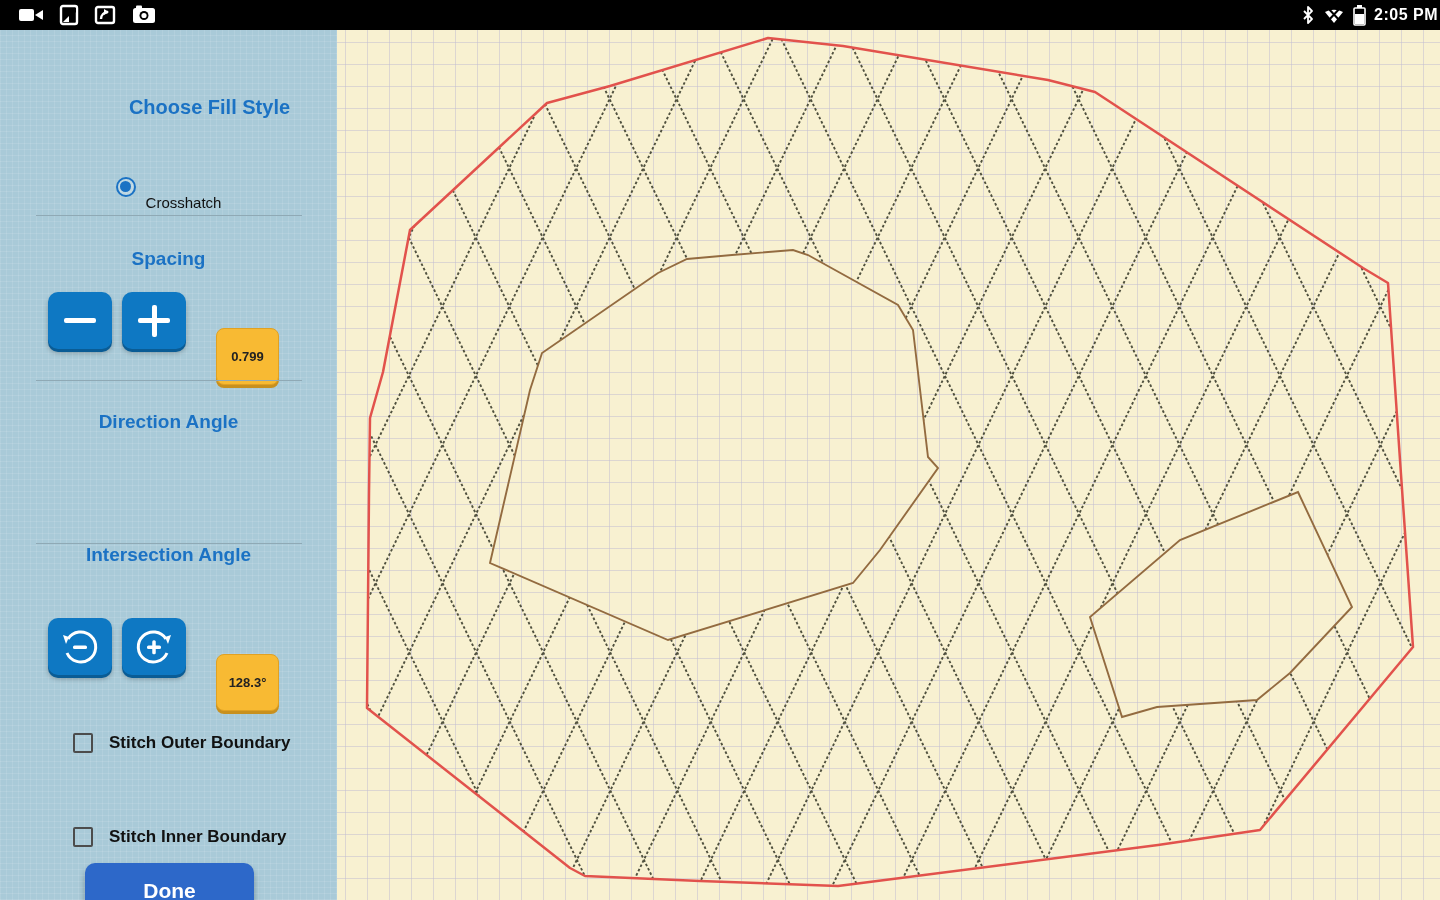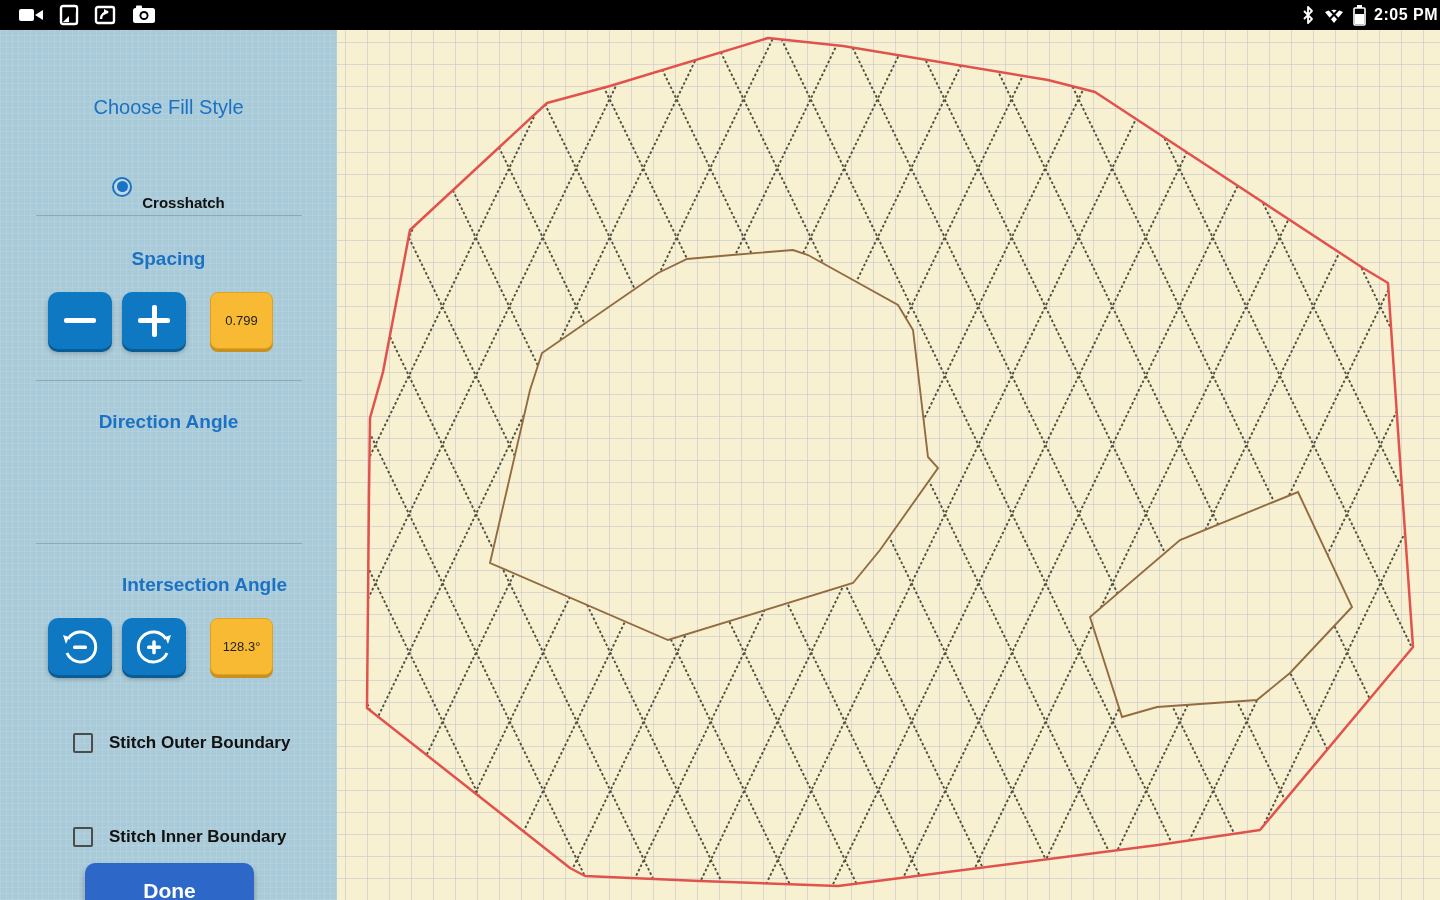--- a/index.html
+++ b/index.html
@@ -23,63 +23,63 @@
   
   .sidebar {
     position:relative; width:337px; height:870px; flex:0 0 337px;
     background-color:#a9cad8;
     background-image:
       repeating-linear-gradient(0deg, rgba(255,255,255,.10) 0 1px, transparent 1px 6px),
       repeating-linear-gradient(90deg, rgba(255,255,255,.10) 0 1px, transparent 1px 6px);
   }
   .panel-title {
     position:absolute; top:66px; width:100%; text-align:center;
-    color:#1b72c4; font-size:20px; font-weight:normal;
+    color:#1b72c4; font-size:20px; font-weight:bold;margin-left:41px;
   }
   .radio-row {
     position:absolute; top:132px; width:100%; display:flex;
     align-items:center; justify-content:center; gap:10px;
   }
   .radio-outer {
     width:20px; height:20px; border-radius:50%; border:2px solid #1b72c4;
     display:flex; align-items:center; justify-content:center; background:rgba(255,255,255,.25);
   }
   .radio-dot { width:11px; height:11px; border-radius:50%; background:#1b72c4; }
-  .radio-label { font-size:15px; font-weight:bold; color:#111;margin-top:32px; }
+  .radio-label { font-size:15px; font-weight:normal; color:#111;margin-top:32px; }
 
   .divider { position:absolute; left:36px; width:266px; height:1px; background:#8fa9b5; }
   .d1 { top:185px; } .d2 { top:350px; } .d3 { top:513px; }
 
   .section-label {
     position:absolute; width:100%; text-align:center;
     color:#1b72c4; font-size:19px; font-weight:bold;
   }
-  .l-spacing { top:218px; } .l-direction { top:381px; } .l-intersection { top:544px;margin-left:36px; }
+  .l-spacing { top:218px; } .l-direction { top:381px; } .l-intersection { top:514px; }
 
   .btn-row { position:absolute; left:0; width:337px; height:58px; }
   .r-spacing { top:262px; } .r-direction { top:425px; } .r-intersection { top:588px; }
 
   .sq-btn {
     position:absolute; width:64px; height:57px; border:none; border-radius:10px;
     background:#0e78c3; color:#fff; cursor:pointer;
     box-shadow:0 3px 0 #0a5c95, 0 4px 5px rgba(0,0,0,.25);
     display:flex; align-items:center; justify-content:center;
   }
   .b-minus { left:48px; } .b-plus { left:122px; }
   .minus-bar { width:32px; height:5px; background:#fff; border-radius:2px; }
   .plus-glyph { position:relative; width:32px; height:32px; }
   .plus-glyph::before { content:""; position:absolute; left:0; top:13.5px; width:32px; height:5px; background:#fff; border-radius:2px; }
   .plus-glyph::after  { content:""; position:absolute; left:13.5px; top:0; width:5px; height:32px; background:#fff; border-radius:2px; }
 
   .value-box {
-    position:absolute; left:210px; width:63px; height:57px; border-radius:8px;
+    position:absolute; left:216px; width:63px; height:57px; border-radius:8px;
     background:#f8ba33; border:1px solid #e0a123;
     box-shadow:0 3px 0 #c8901e;
     display:flex; align-items:center; justify-content:center;
-    font-size:13px; font-weight:normal; color:#222;
+    font-size:13px; font-weight:bold; color:#222;margin-top:36px;
   }
 
   .check-row { position:absolute; left:73px; display:flex; align-items:center; gap:16px; }
   .c1 { top:703px; } .c2 { top:797px; }
   .checkbox {
     width:20px; height:20px; border:2px solid #4c4c4c; border-radius:2px; background:transparent;
   }
   .check-label { font-size:17px; font-weight:bold; color:#111; }
 
   .done-btn {

